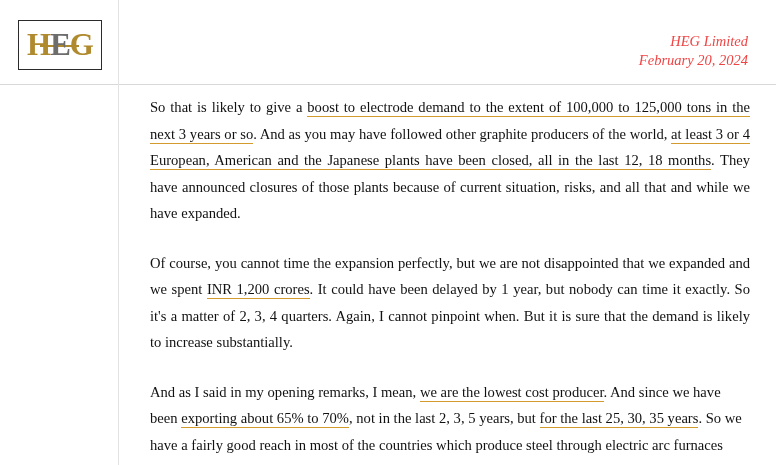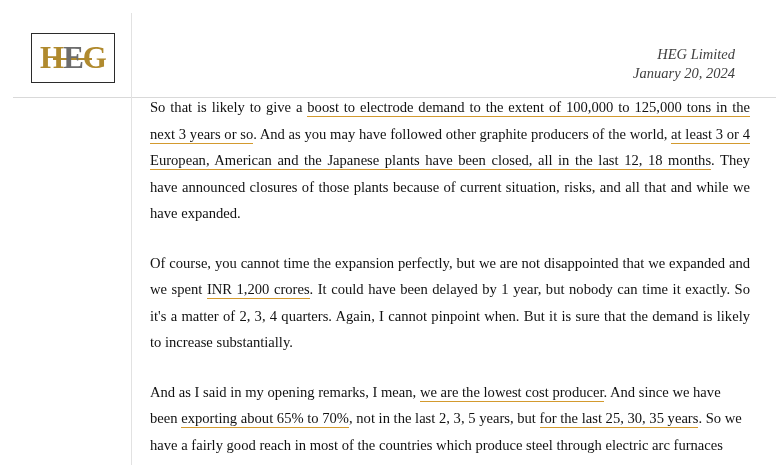--- a/index.html
+++ b/index.html
@@ -13,21 +13,21 @@
     font-family: "Liberation Serif", serif;
     color: #111111;
     overflow: hidden;
     position: relative;
   }
   .page {
     position: relative;
     width: 776px;
     height: 465px;
     box-sizing: border-box;
-    padding: 13px;
+    padding: 0;
   }
   .header {
     position: relative;
     height: 84px;
   }
   .logo-box {
     position: absolute;
     left: 18px;
     top: 20px;
     width: 82px;
@@ -61,21 +61,21 @@
     background: #b08a2e;
   }
   .meta {
     position: absolute;
     right: 28px;
     top: 32px;
     text-align: right;
     font-style: italic;
     font-size: 14.5px;
     line-height: 19px;
-    color: #404040;
+    color: #ef4444;
   }
   .divider {
     position: absolute;
     left: 0;
     top: 84px;
     width: 776px;
     height: 1px;
     background: #d9d9d9;
   }
   .vrule {
@@ -117,21 +117,21 @@
 
   <div class="header">
 
     <div class="logo-box">
       <div class="logo-bar"></div>
       <div class="logo-text"><span>H</span><span class="mid">E</span><span>G</span></div>
     </div>
 
     <div class="meta">
       <div>HEG Limited</div>
-      <div>January 20, 2024</div>
+      <div>February 20, 2024</div>
     </div>
 
     <div class="divider"></div>
     <div class="vrule"></div>
   </div>
 
   <div class="body" id="body-text">
       <p class="para"><span>So that is likely to give a </span><span class="u">boost to electrode demand to the extent of 100,000 to 125,000 tons in the next 3 years or so</span><span>. And as you may have followed other graphite producers of the world, </span><span class="u">at least 3 or 4 European, American and the Japanese plants have been closed, all in the last 12, 18 months</span><span>. They have announced closures of those plants because of current situation, risks, and all that and while we have expanded.</span></p>
       <p class="para"><span>Of course, you cannot time the expansion perfectly, but we are not disappointed that we expanded and we spent </span><span class="u">INR 1,200 crores</span><span>. It could have been delayed by 1 year, but nobody can time it exactly. So it's a matter of 2, 3, 4 quarters. Again, I cannot pinpoint when. But it is sure that the demand is likely to increase substantially.</span></p>
       <p class="para no-just"><span>And as I said in my opening remarks, I mean, </span><span class="u">we are the lowest cost producer</span><span>. And since we have been </span><span class="u">exporting about 65% to 70%</span><span>, not in the last 2, 3, 5 years, but </span><span class="u">for the last 25, 30, 35 years</span><span>. So we have a fairly good reach in most of the countries which produce steel through electric arc furnaces where in most of the cases, we are selling to them. And these are the people who are either expanding their capacities or some new steel plants are coming. So we are fairly confident that as soon as this market changes, I hope as early as '25, we are the only ones who will have </span></p>

